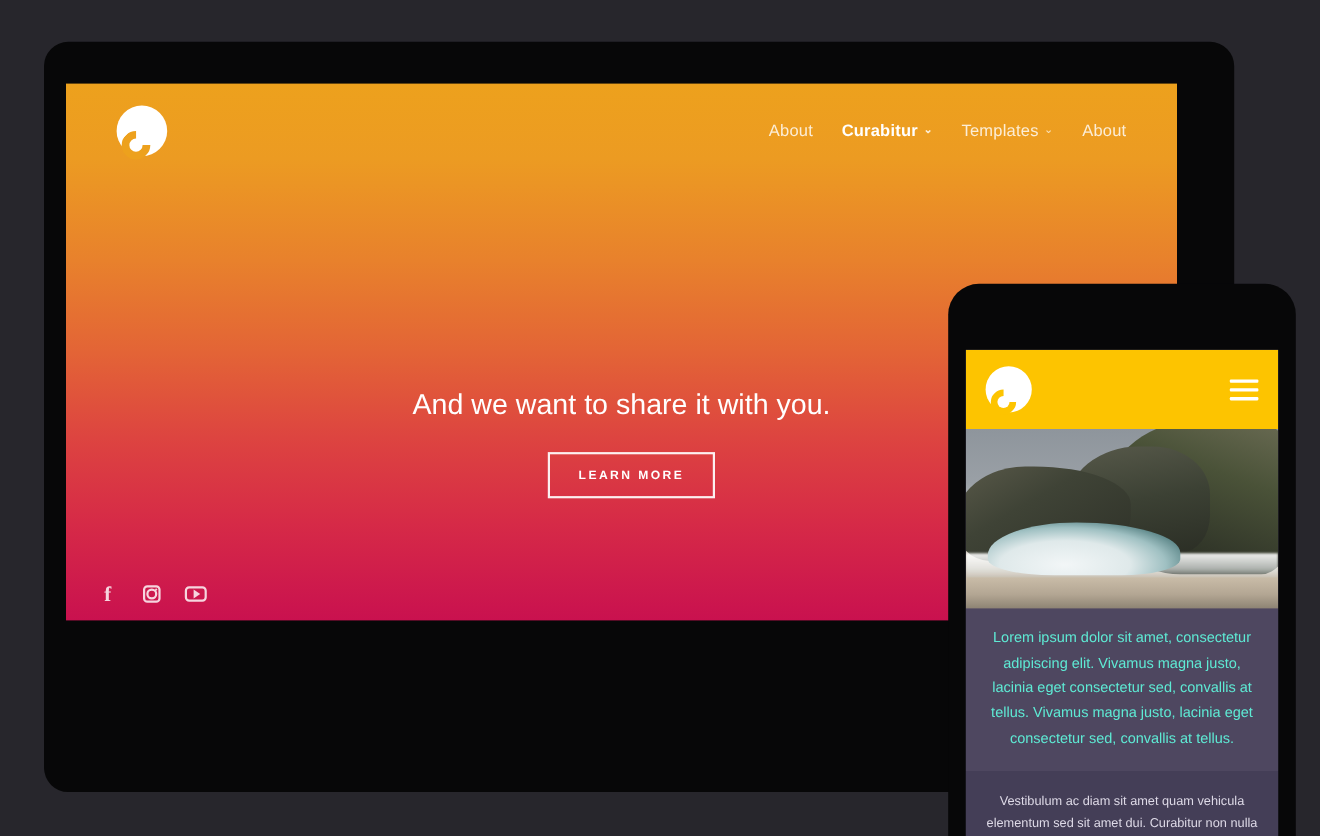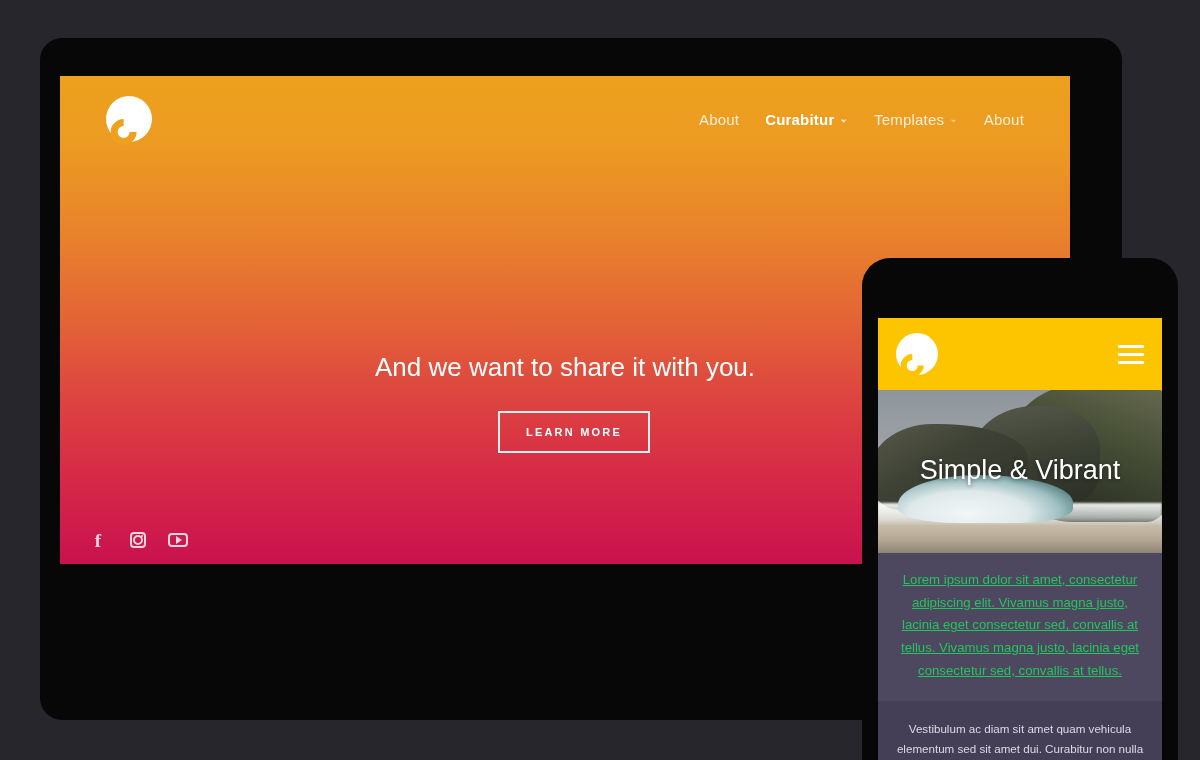--- a/index.html
+++ b/index.html
@@ -273,24 +273,23 @@
     color: #ffffff;
     font-size: 27px;
     font-weight: normal;
     text-shadow: 0 1px 4px rgba(0,0,0,.45);
   }
 
   #phone-body-1 {
     background: #4e4760;
     padding: 16px 18px 18px;
     text-align: center;
-    color: #22c55e;
+    color: #5eead4;
     font-size: 13.2px;
     line-height: 1.72;
-    text-decoration: underline;
   }
   #phone-body-2 {
     background: #443e57;
     padding: 18px 18px 20px;
     text-align: center;
     color: #dedae7;
     font-size: 11.6px;
     line-height: 1.78;
   }
 </style>
@@ -359,21 +358,20 @@
         </div>
       </div>
 
       <div id="phone-photo">
         <div class="cliff-right"></div>
         <div class="cliff-mid"></div>
         <div class="cliff-left"></div>
         <div class="surf"></div>
         <div class="wave"></div>
         <div class="sand"></div>
-        <div id="phone-photo-title">Simple &amp; Vibrant</div>
       </div>
 
       <div id="phone-body-1">Lorem ipsum dolor sit amet, consectetur adipiscing elit. Vivamus magna justo, lacinia eget consectetur sed, convallis at tellus. Vivamus magna justo, lacinia eget consectetur sed, convallis at tellus.</div>
       <div id="phone-body-2">Vestibulum ac diam sit amet quam vehicula elementum sed sit amet dui. Curabitur non nulla sit amet nisl tempus convallis quis ac lectus. Proin eget tortor risus. Lorem ipsum dolor sit amet, consectetur adipiscing elit.</div>
 
     </div>
   </div>
 
 </div>
 

